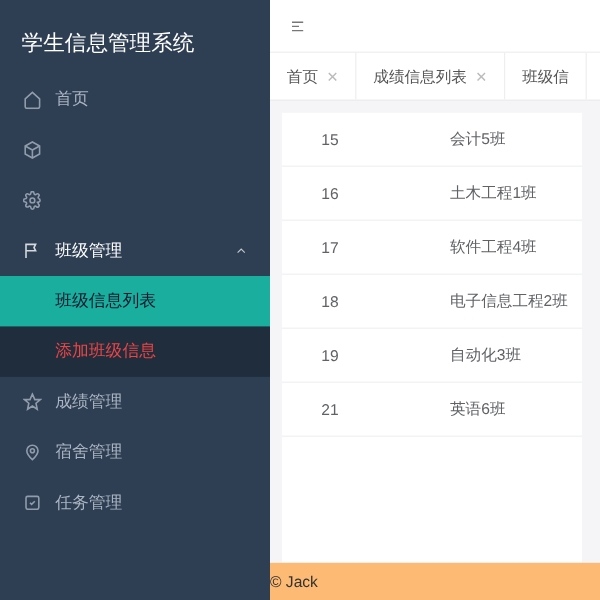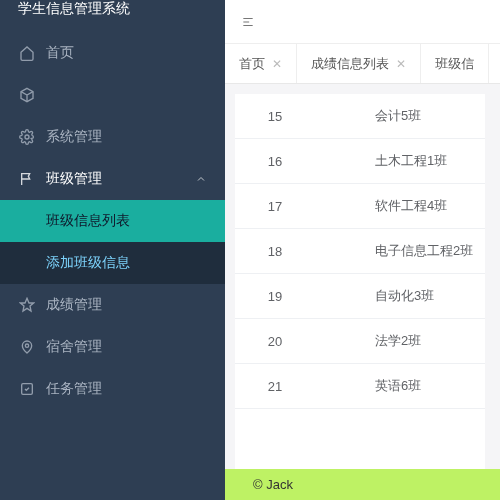--- a/index.html
+++ b/index.html
@@ -15,22 +15,22 @@
 .sidebar {
   width: 225px;
   background: #2e3e53;
   color: #b8c3d0;
   display: flex;
   flex-direction: column;
   flex-shrink: 0;
 }
 .sidebar-title {
   color: #fff;
-  font-size: 14px;
-  padding: 0 18px 14px;
+  font-size: 18px;
+  padding: 24px 18px 14px;
   font-weight: 400;
   font-family: Liberation Serif, serif;
 }
 .nav-item {
   display: flex;
   align-items: center;
   padding: 12px 18px;
   cursor: pointer;
   color: #aab4c2;
 }
@@ -43,21 +43,21 @@
   justify-content: center;
   opacity: 0.8;
 }
 .nav-item .label { flex: 1; }
 .nav-item .chevron { opacity: 0.7; }
 .nav-item.active { color: #fff; }
 .sub-items { background: #1f2d3d; }
 .sub-item {
   padding: 12px 18px 12px 46px;
   cursor: pointer;
-  color: #7dd3fc;
+  color: #ef4444;
 }
 .sub-item.selected {
   background: #1aae9f;
   color: #0f172a;
 }
 .main {
   flex: 1;
   display: flex;
   flex-direction: column;
   background: #fff;
@@ -117,24 +117,24 @@
 }
 .table td.idx {
   width: 80px;
   text-align: center;
   color: #606266;
 }
 .table td.name {
   padding-left: 60px;
 }
 .footer {
-  padding: 8px 28px;
+  padding: 8px 0;
   font-size: 13px;
   color: #333;
-  background: #bef264;
+  background: #fdba74;
 }
 svg { display: block; }
 </style>
 </head>
 <body>
 
 <div class="sidebar">
   <div class="sidebar-title">学生信息管理系统</div>
   <div>
 
@@ -156,21 +156,20 @@
         </span>
     </div>
 
     <div class="nav-item">
       <span class="icon">
           <svg width="16" height="16" viewBox="0 0 24 24" fill="none" stroke="currentColor" stroke-width="2">
             <circle cx="12" cy="12" r="3"></circle>
             <path d="M19.4 15a1.7 1.7 0 0 0 .34 1.87l.06.06a2 2 0 1 1-2.83 2.83l-.06-.06a1.7 1.7 0 0 0-1.87-.34 1.7 1.7 0 0 0-1 1.56V21a2 2 0 1 1-4 0v-.09a1.7 1.7 0 0 0-1-1.56 1.7 1.7 0 0 0-1.87.34l-.06.06a2 2 0 1 1-2.83-2.83l.06-.06A1.7 1.7 0 0 0 4.6 15a1.7 1.7 0 0 0-1.56-1H3a2 2 0 1 1 0-4h.09a1.7 1.7 0 0 0 1.56-1 1.7 1.7 0 0 0-.34-1.87l-.06-.06a2 2 0 1 1 2.83-2.83l.06.06A1.7 1.7 0 0 0 9 4.6a1.7 1.7 0 0 0 1-1.56V3a2 2 0 1 1 4 0v.09a1.7 1.7 0 0 0 1 1.56 1.7 1.7 0 0 0 1.87-.34l.06-.06a2 2 0 1 1 2.83 2.83l-.06.06A1.7 1.7 0 0 0 19.4 9c.14.34.22.7.22 1.07V10a2 2 0 1 1 0 4h-.09c-.37 0-.73.08-1.07.22z"></path>
           </svg>
         </span>
-      <span class="label">系统管理</span>
     </div>
 
 
     <div class="nav-item active">
       <span class="icon">
           <svg width="16" height="16" viewBox="0 0 24 24" fill="none" stroke="currentColor" stroke-width="2">
             <path d="M4 21V4h12l-2 4 2 4H4"></path>
           </svg>
         </span>
       <span class="label">班级管理</span>
@@ -260,24 +259,20 @@
             </tr>
             <tr>
               <td class="idx">18</td>
               <td class="name">电子信息工程2班</td>
             </tr>
             <tr>
               <td class="idx">19</td>
               <td class="name">自动化3班</td>
             </tr>
             <tr>
-              <td class="idx">20</td>
-              <td class="name">法学2班</td>
-            </tr>
-            <tr>
               <td class="idx">21</td>
               <td class="name">英语6班</td>
             </tr>
           </tbody>
       </table>
     </div>
   </div>
 
   <div class="footer">© Jack</div>
 </div>

